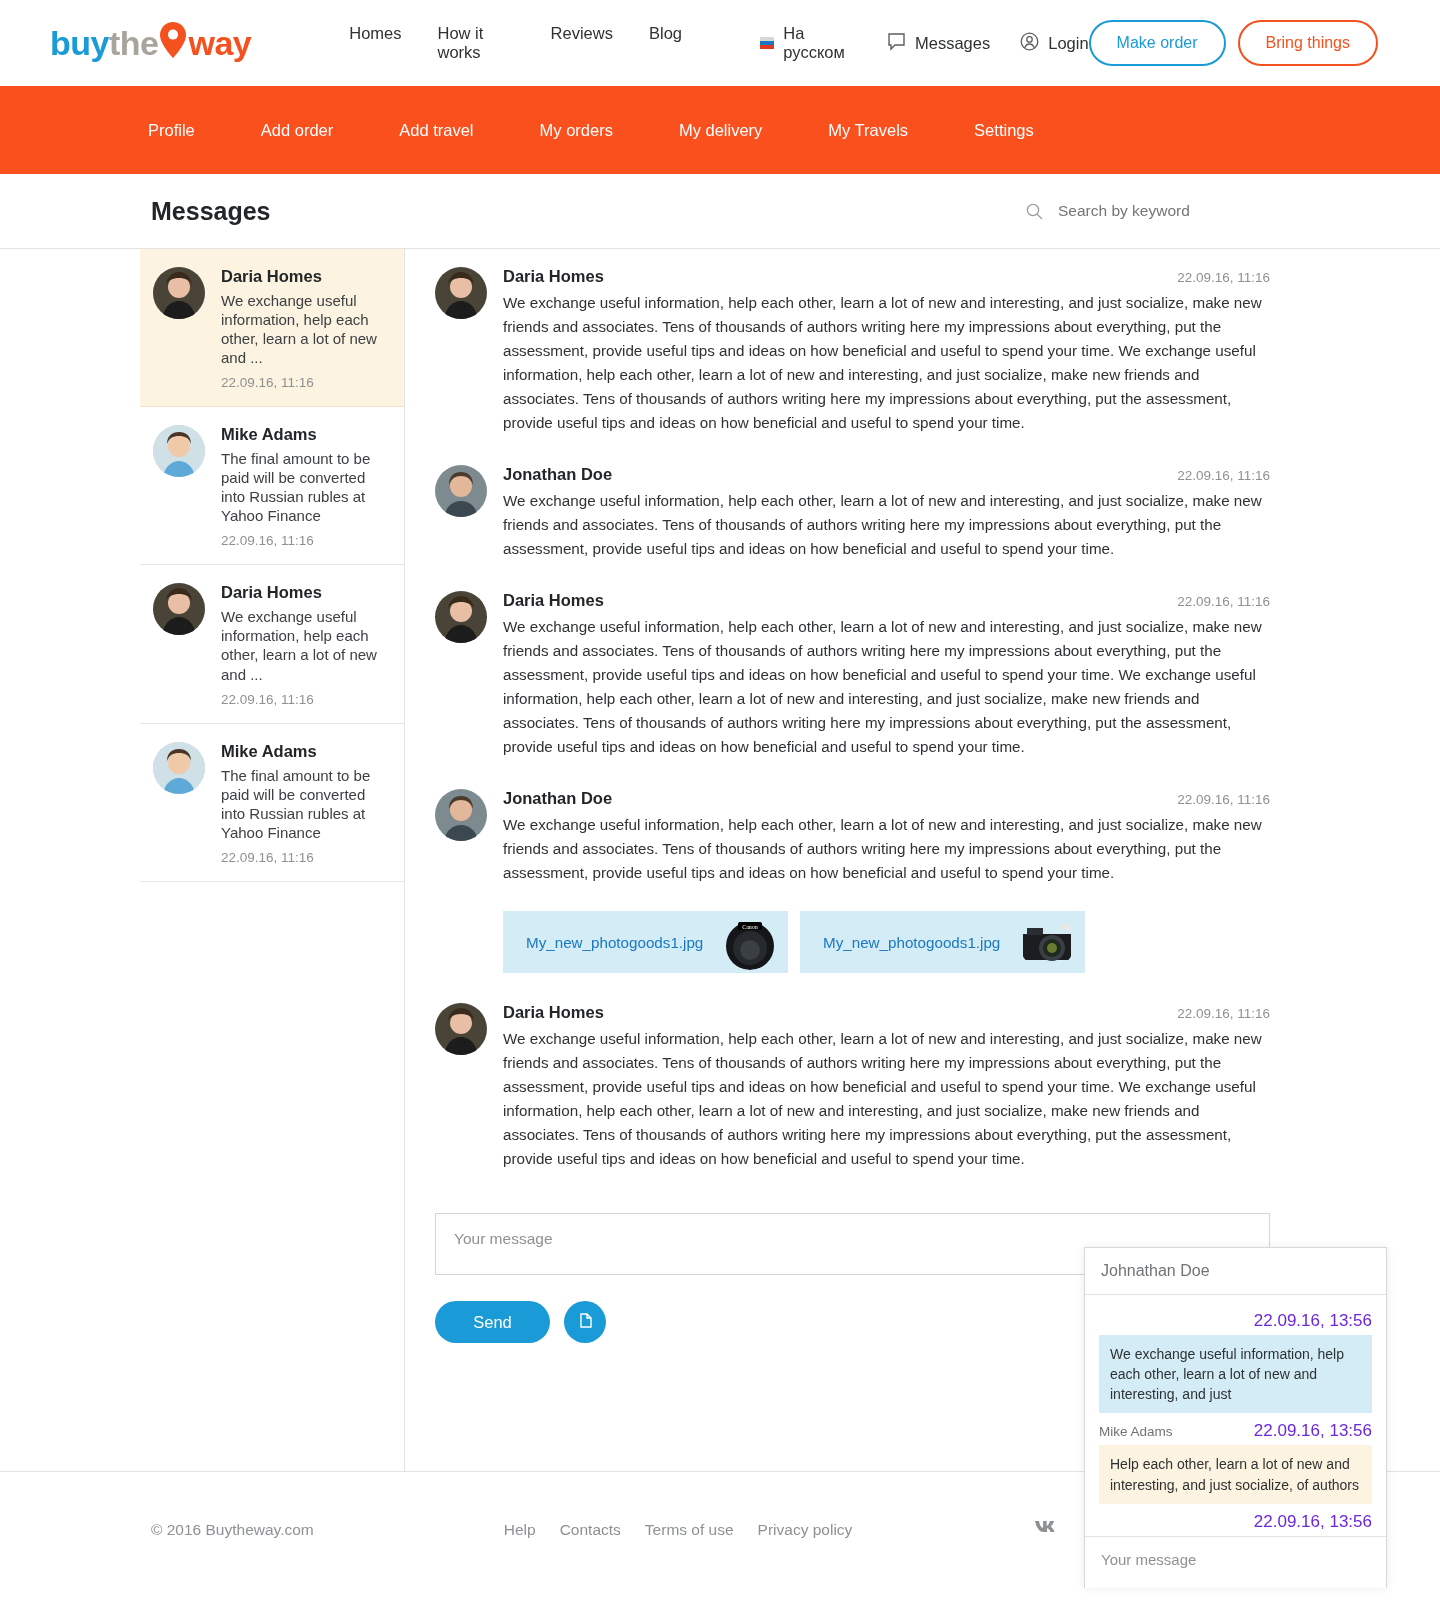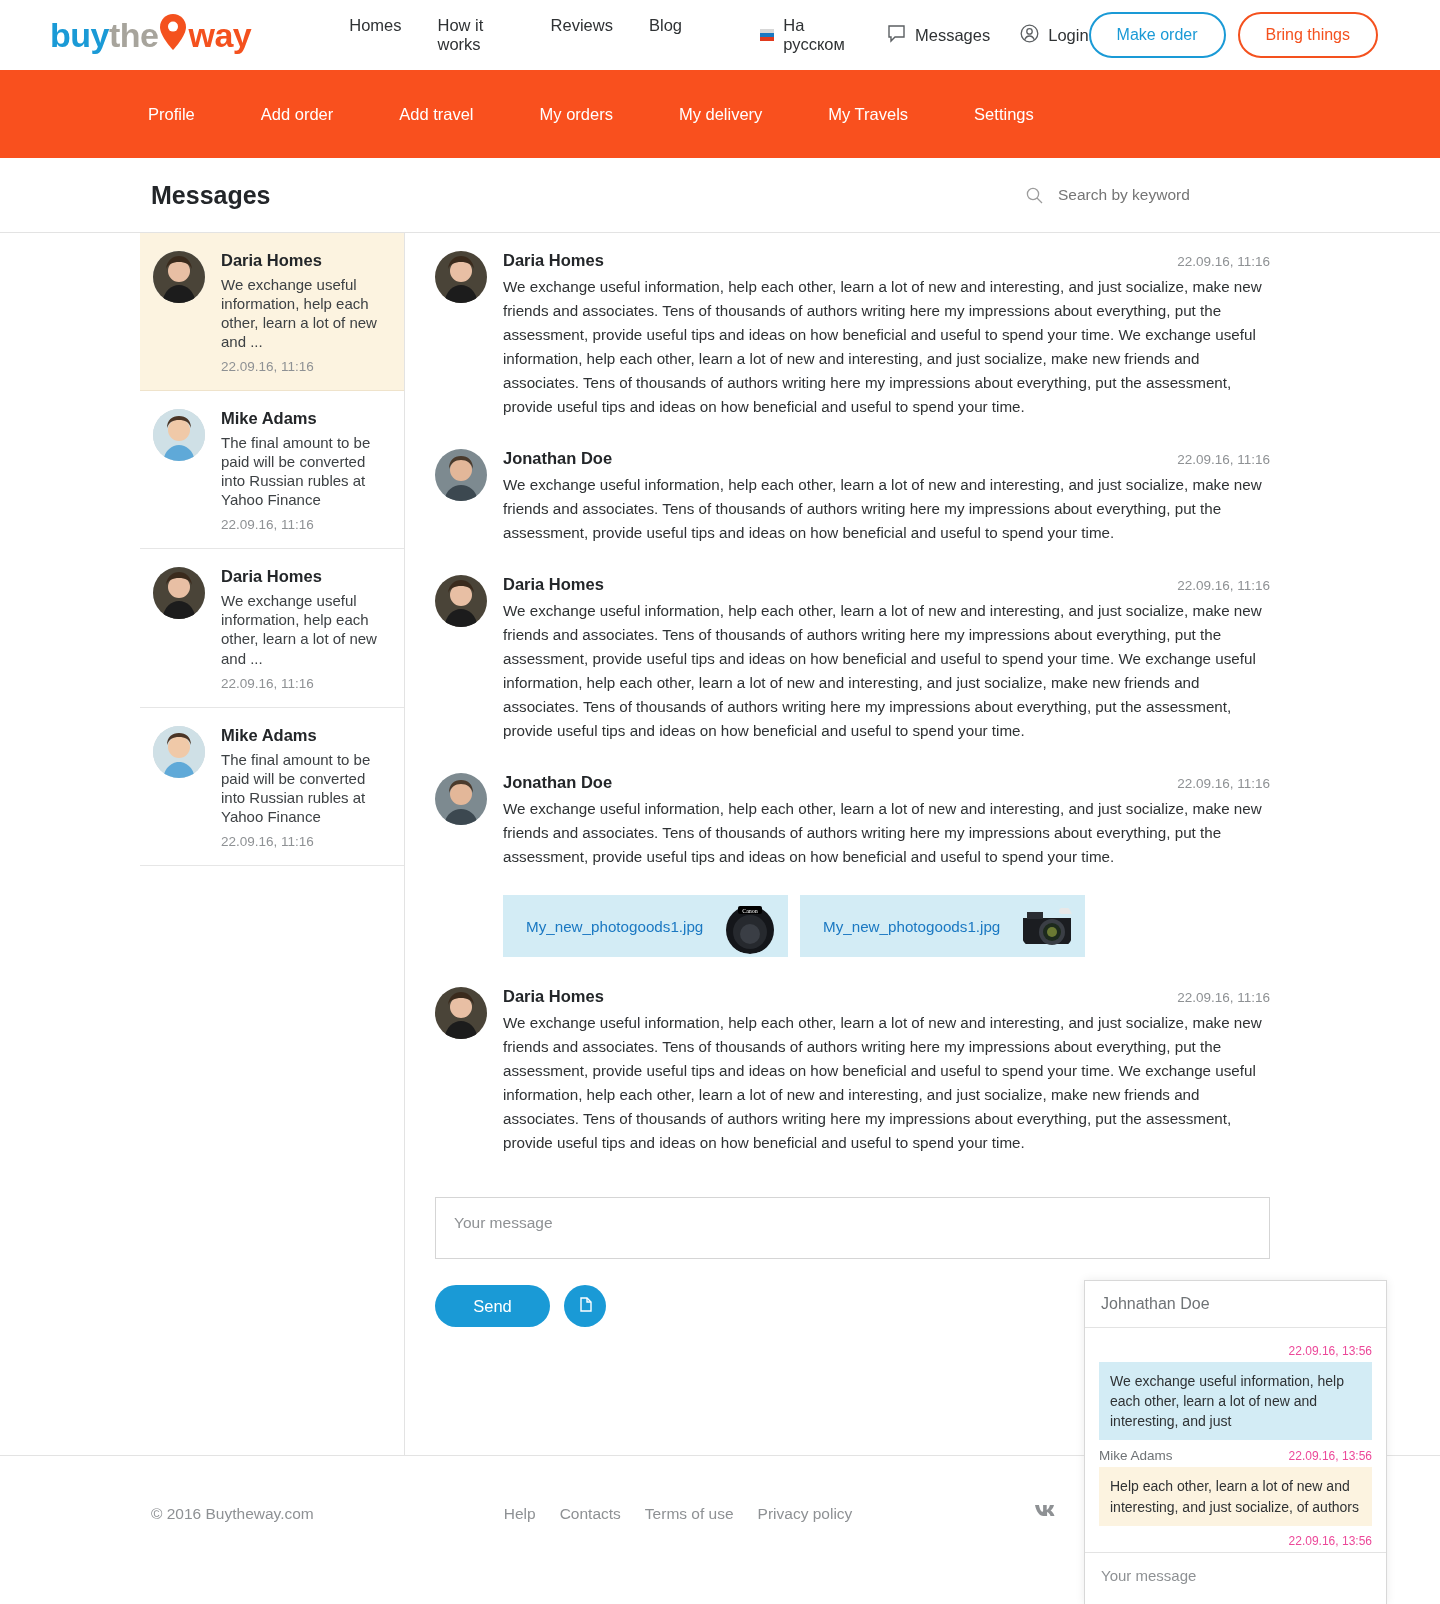--- a/index.html
+++ b/index.html
@@ -7,21 +7,21 @@
   body {
     width:1440px; min-height:1604px;
     font-family:"Liberation Sans", sans-serif;
     background:#ffffff; color:#2f3234;
     -webkit-font-smoothing:antialiased;
     position:relative;
   }
 
   
   .topbar{
-    height:70px; display:flex; align-items:center;
+    height:86px; display:flex; align-items:center;
     padding:0 62px 0 50px; background:#fff;
   }
   .logo{ display:flex; align-items:center; font-size:34px; font-weight:bold; letter-spacing:-0.5px; }
   .logo .buy{ color:#1a9ad6; }
   .logo .the{ color:#a7a49c; }
   .logo .way{ color:#f4511e; }
   .pin{ position:relative; width:28px; height:36px; margin:0 1px 6px 1px; }
   .pin svg{ display:block; }
 
   .mainnav{ display:flex; gap:36px; margin-left:98px; }
@@ -134,30 +134,30 @@
     border-top:1px solid #e3e3e3; height:100px; display:flex;
     align-items:center; padding:16px 62px 0 151px;
   }
   .copy{ font-size:15.5px; color:#8e9194; }
   .footlinks{ display:flex; gap:24px; margin-left:190px; }
   .footlinks a{ color:#8e9194; text-decoration:none; font-size:15.5px; }
   .social{ margin-left:auto; display:flex; gap:14px; padding-right:320px; }
 
   
   .chatwidget{
-    position:absolute; right:53px; bottom:0; width:303px;
+    position:absolute; right:53px; bottom:16px; width:303px;
     background:#fff; border:1px solid #d8d8d8; border-bottom:0;
     box-shadow:0 0 9px rgba(0,0,0,.08); z-index:50;
   }
   .cw-head{ padding:14px 16px; border-bottom:1px solid #e3e3e3; }
   .cw-title{ font-size:16px; color:#6f7376; }
   .cw-body{ padding:8px 14px 0 14px; }
   .cw-meta{ display:flex; align-items:baseline; margin:8px 0 4px 0; }
   .cw-sender{ font-size:13.5px; color:#6f7376; }
-  .cw-time{ margin-left:auto; font-size:12px; color:#ec4899; }
+  .cw-time{ margin-left:auto; font-size:17px; color:#6d28d9; }
   .cw-bubble{ padding:9px 11px; font-size:14px; line-height:1.45; color:#2f3234; }
   .cw-bubble.in{ background:#d3ecf5; }
   .cw-bubble.out{ background:#fcf3e0; }
   .cw-input{
     border-top:1px solid #e3e3e3; padding:14px 16px 20px 16px;
     font-size:15px; color:#8e9194;
   }
 </style>
 </head>
 <body>

